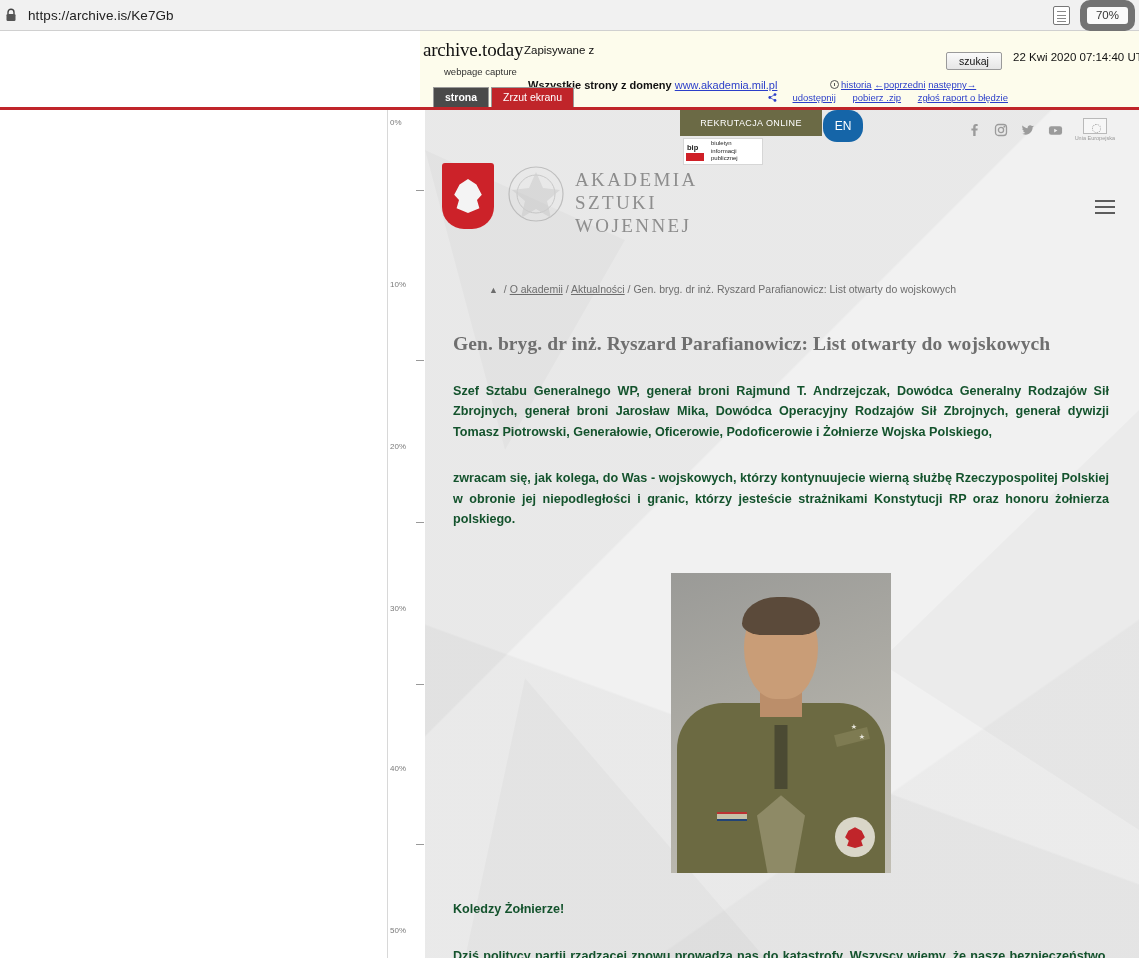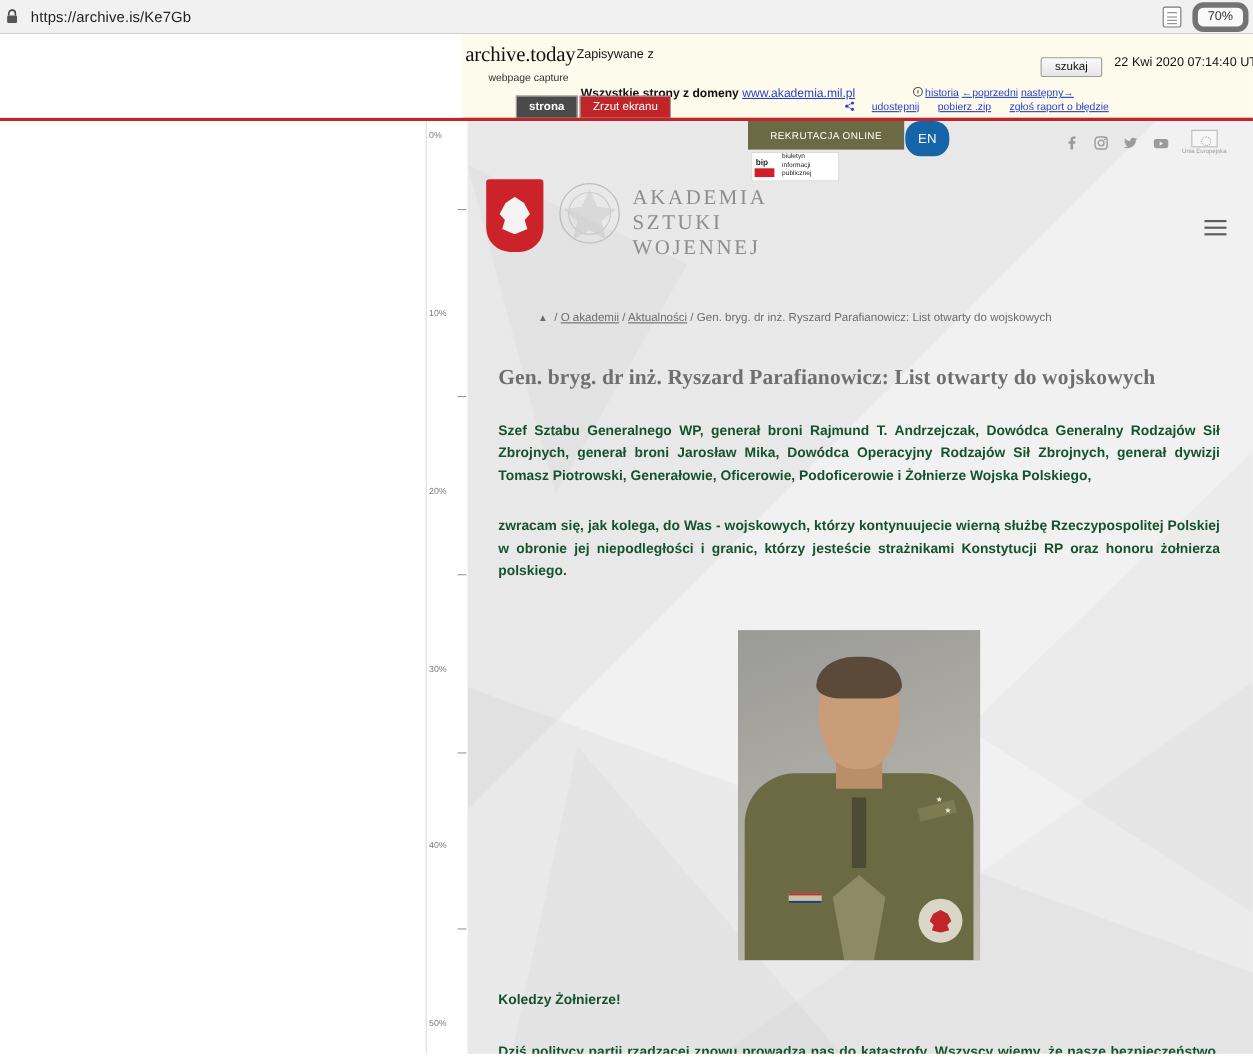--- a/index.html
+++ b/index.html
@@ -46,21 +46,21 @@
   }
   .reader-icon::before, .reader-icon::after {
     content: "";
     position: absolute;
     left: 3px; right: 3px;
     height: 1px; background: #888;
   }
   .reader-icon::before { top: 4px; }
   .reader-icon::after { top: 8px; box-shadow: 0 3px 0 #888, 0 6px 0 #888; }
   .zoom-badge {
-    border: 5px solid #737373;
+    border: 7px solid #737373;
     border-radius: 10px;
     background: #fafafa;
     font-size: 11.5px;
     color: #333;
     padding: 2px 9px 3px;
     min-width: 44px;
     text-align: center;
   }
 
   
@@ -156,21 +156,20 @@
     position: absolute;
     left: 3px; top: 1.5px;
     width: 1px; height: 3.5px;
     background: #555;
   }
   .ab-tabs {
     position: absolute;
     left: 433px; bottom: 0;
     display: flex;
     align-items: flex-end;
-    margin-left: 36px;
   }
   .ab-tab {
     font-size: 10.5px;
     padding: 3px 11px 4px;
     border: 1px solid #9a9a9a;
     border-bottom: none;
     cursor: pointer;
   }
   .ab-tab.active {
     background: #4a4a4a;

